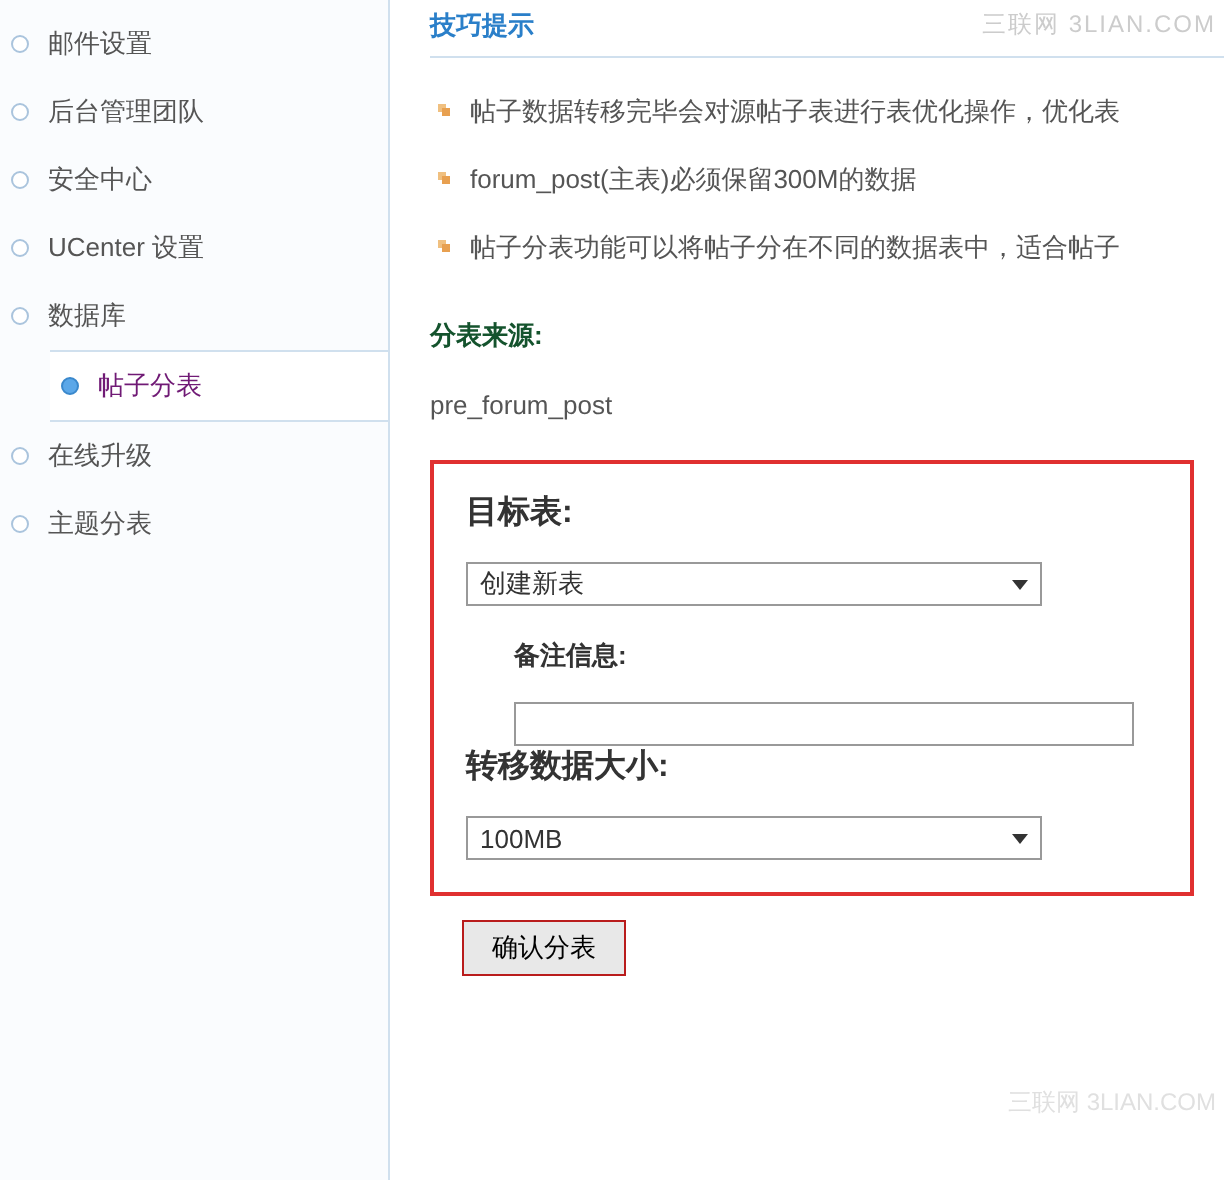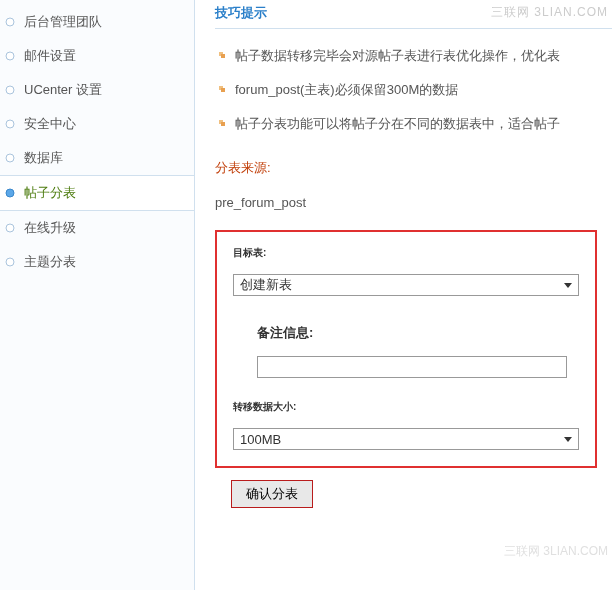--- a/index.html
+++ b/index.html
@@ -24,21 +24,22 @@
       padding: 8px 0 8px 24px;
       color: #555;
       cursor: pointer;
       position: relative;
       font-size: 13px;
     }
     .sidebar-item.active {
       background: #fff;
       border-top: 1px solid #d0e0ee;
       border-bottom: 1px solid #d0e0ee;
-      color: #4d7c0f;
+      color: #701a75;
+      margin-left: 25px;
     }
     .sidebar-item::before {
       content: '';
       position: absolute;
       left: 10px;
       top: 50%;
       transform: translate(-50%, -50%);
       width: 7px;
       height: 7px;
       border: 1px solid #aac4dd;
@@ -80,76 +81,76 @@
       background: #e8a050;
       position: absolute;
       left: 6px;
       top: 15px;
       box-shadow: -2px -2px 0 0 #f0c080;
     }
     .source-section {
       margin-top: 18px;
     }
     .source-label {
-      color: #c2410c;
-      font-weight: normal;
+      color: #14532d;
+      font-weight: bold;
       font-size: 13px;
     }
     .source-value {
       color: #555;
       margin-top: 18px;
       font-size: 13px;
     }
     .form-box {
       border: 2px solid #e03030;
       margin-top: 20px;
       padding: 14px 16px 16px 16px;
       width: 382px;
     }
     .form-label {
       font-weight: bold;
-      font-size: 10px;
+      font-size: 16px;
       margin-bottom: 14px;
     }
     .select-box {
       border: 1px solid #999;
       background: #fff;
       padding: 2px 6px;
-      width: 346px;
+      width: 288px;
       height: 22px;
       display: flex;
       justify-content: space-between;
       align-items: center;
       cursor: pointer;
       font-size: 13px;
     }
     .select-arrow {
       width: 0; height: 0;
       border-left: 4px solid transparent;
       border-right: 4px solid transparent;
       border-top: 5px solid #333;
     }
     .remark-box {
-      margin-top: 28px;
+      margin-top: 16px;
       padding-left: 24px;
     }
     .remark-label {
       font-weight: bold;
       font-size: 13px;
       margin-bottom: 14px;
     }
     .text-input {
       border: 1px solid #999;
       background: #fff;
       width: 310px;
       height: 22px;
       padding: 2px 4px;
       font-size: 13px;
     }
-    .size-section { margin-top: 22px; }
+    .size-section { }
     .submit-btn {
       margin-top: 12px;
       margin-left: 16px;
       border: 1px solid #b91c1c;
       background: #e8e8e8;
       padding: 4px 14px;
       font-size: 13px;
       cursor: pointer;
       font-family: inherit;
     }
@@ -170,24 +171,24 @@
     }
   </style>
 </head>
 <body>
 
 <div class="watermark">三联网 3LIAN.COM</div>
 <div class="watermark2">三联网 3LIAN.COM</div>
 
 <div class="container">
   <div class="sidebar">
+    <div class="sidebar-item">邮件设置</div>
     <div class="sidebar-item">后台管理团队</div>
-    <div class="sidebar-item">邮件设置</div>
+    <div class="sidebar-item">安全中心</div>
     <div class="sidebar-item">UCenter 设置</div>
-    <div class="sidebar-item">安全中心</div>
     <div class="sidebar-item">数据库</div>
     <div class="sidebar-item active">帖子分表</div>
     <div class="sidebar-item">在线升级</div>
     <div class="sidebar-item">主题分表</div>
   </div>
 
   <div class="main">
     <div class="tips-header">
       <span class="tips-title">技巧提示</span>
     </div>

